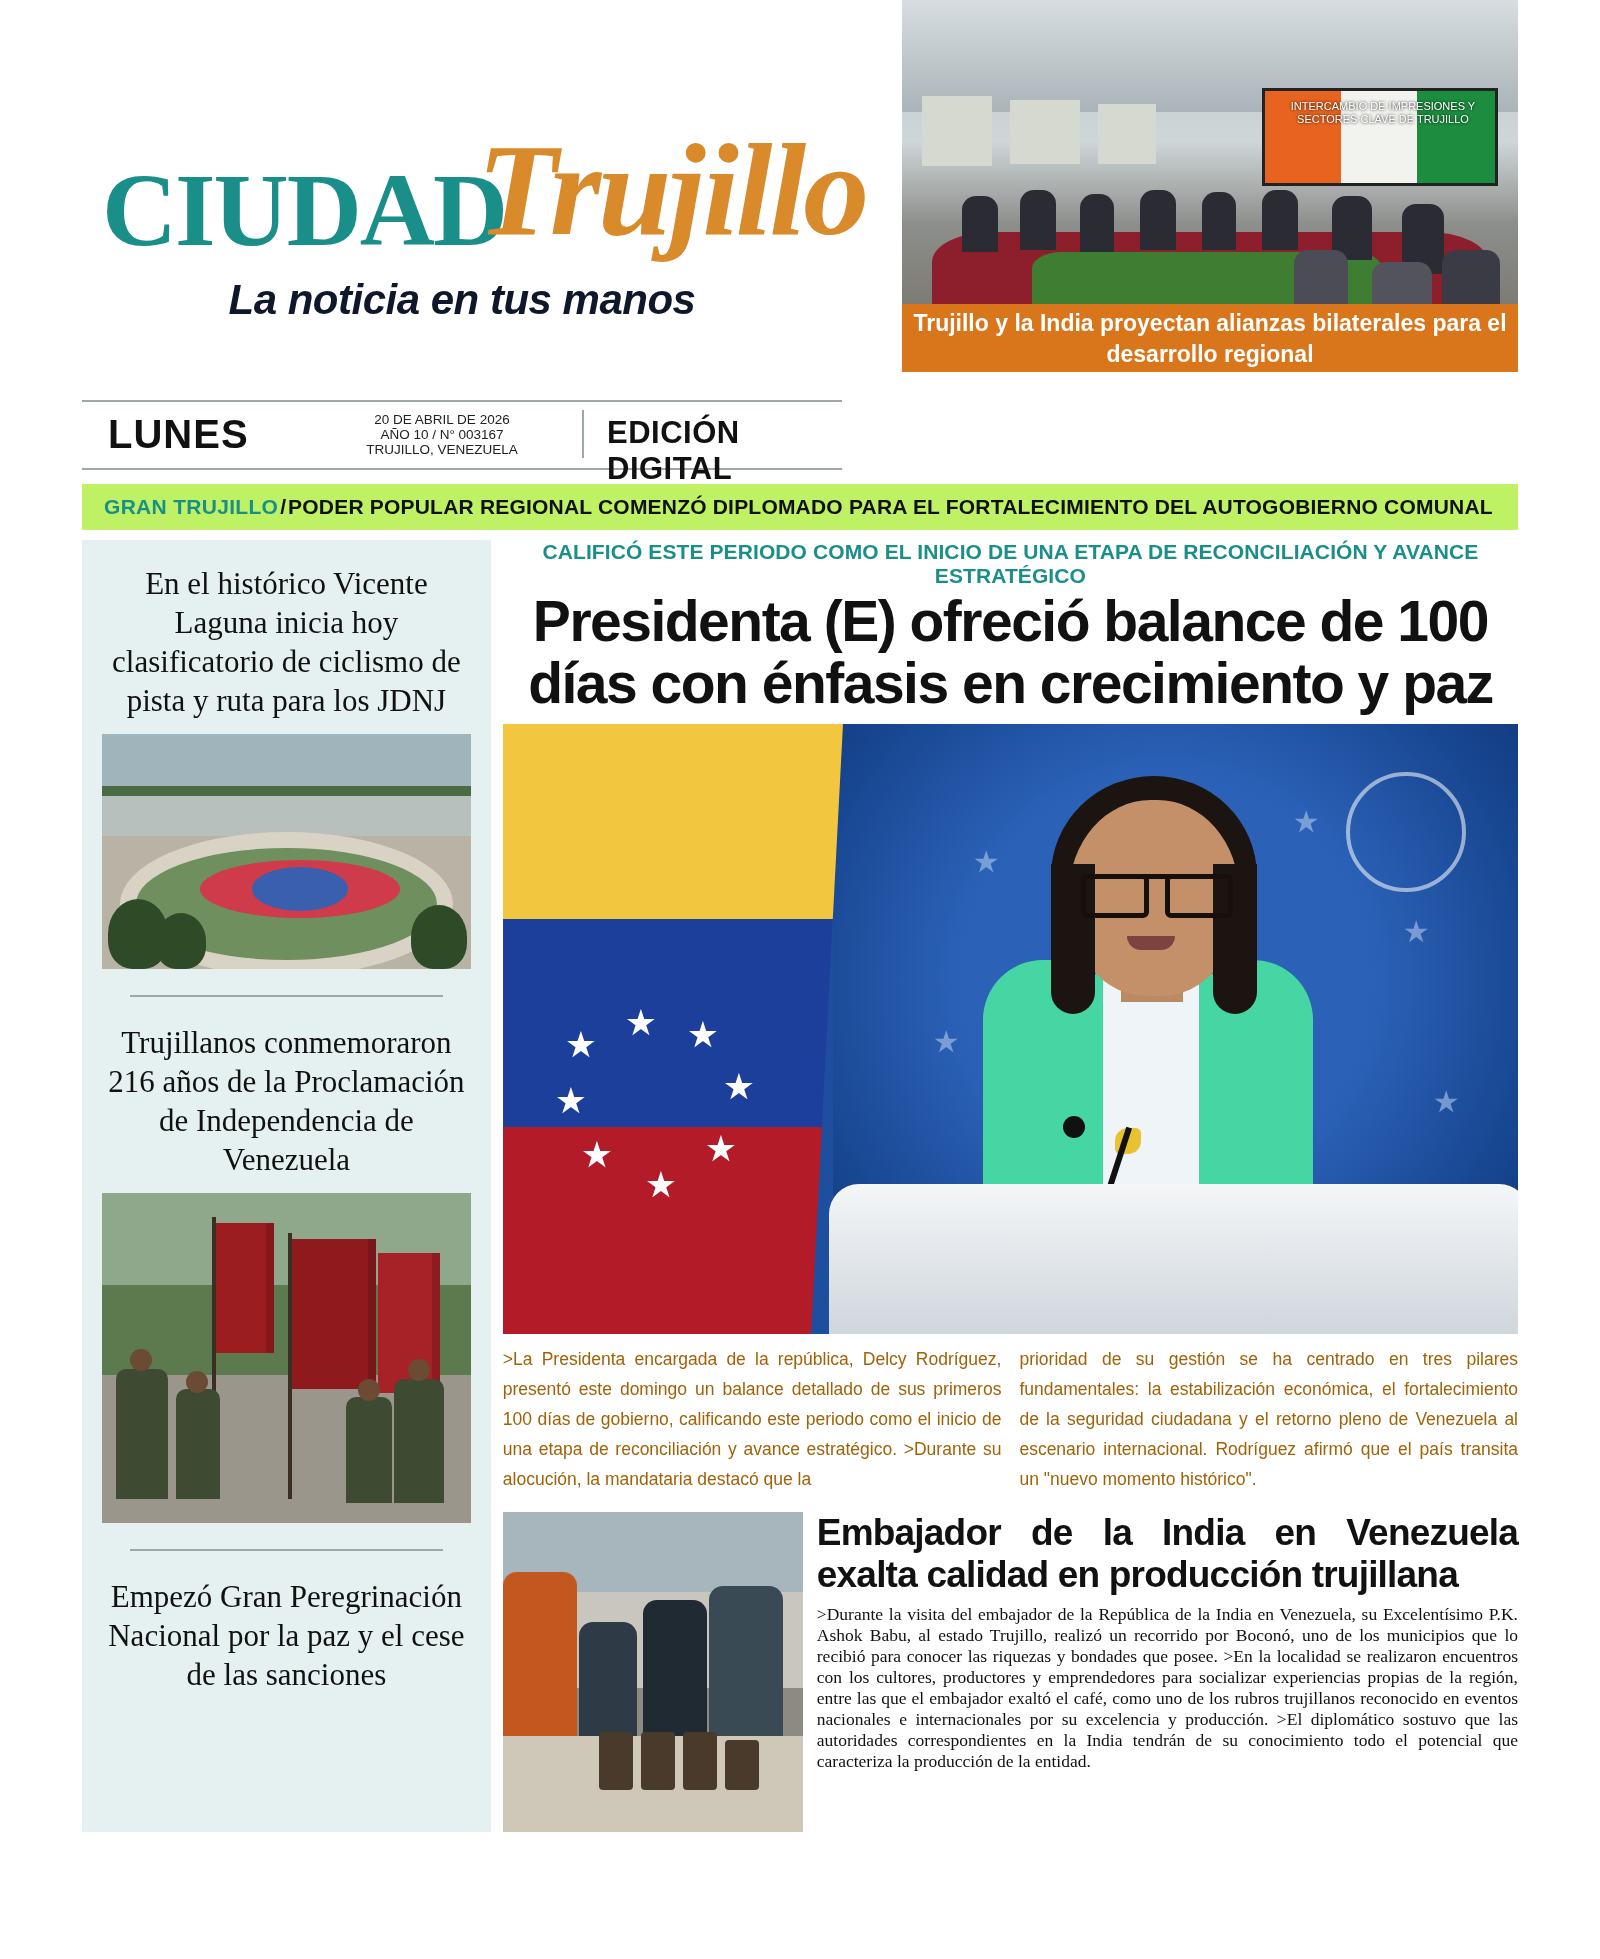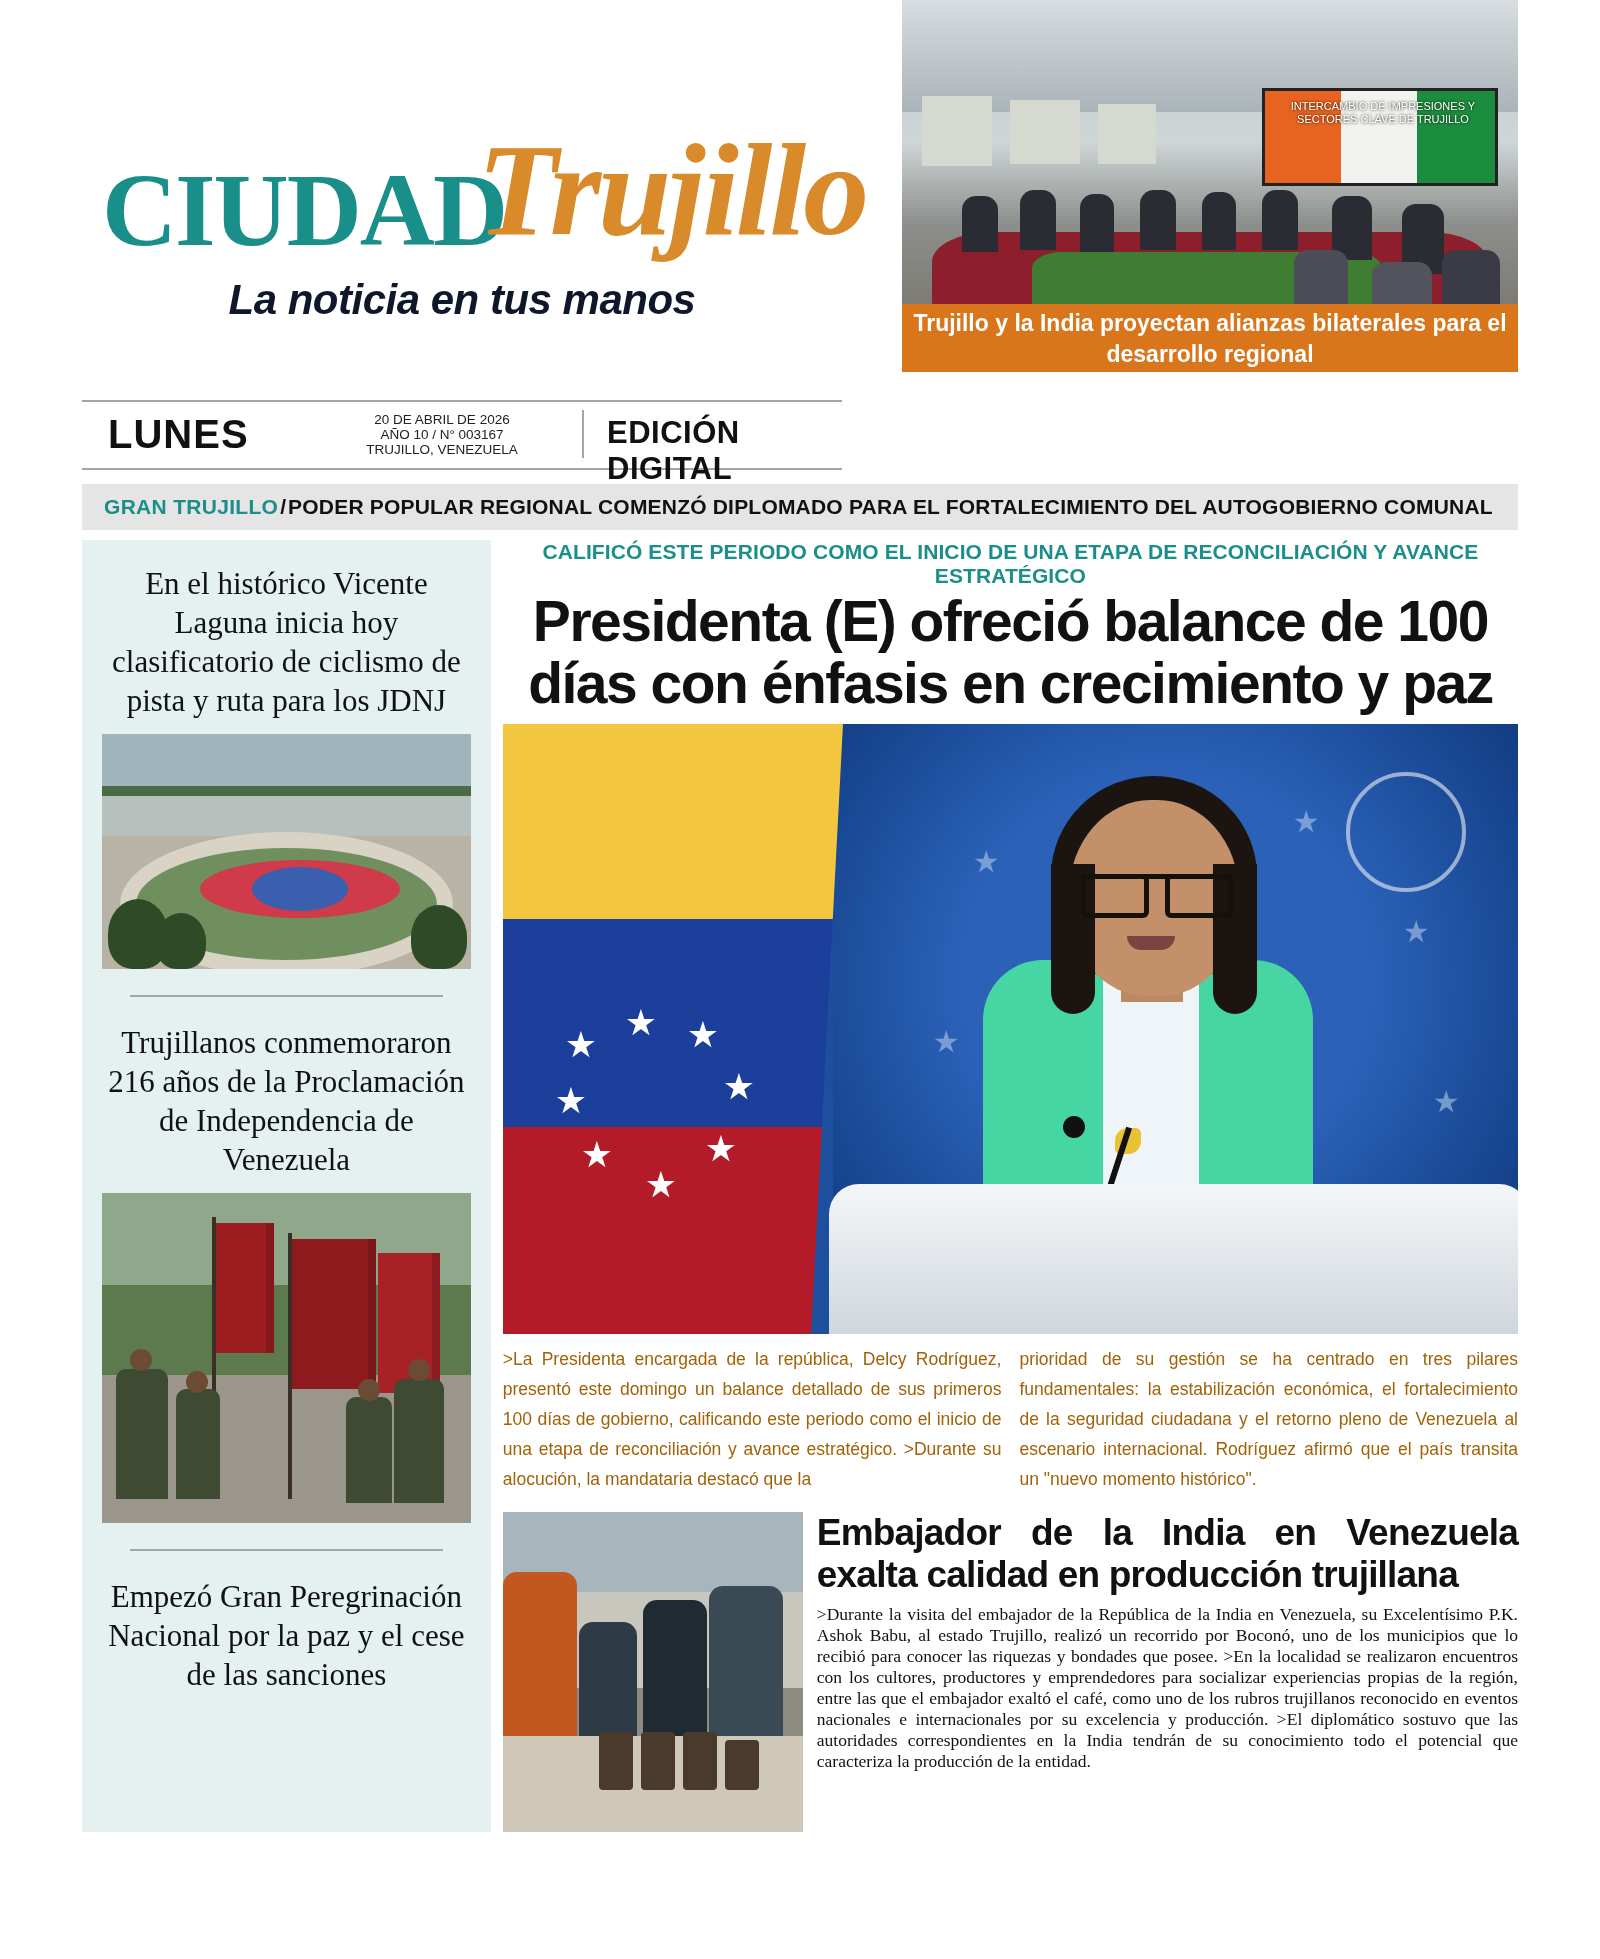--- a/index.html
+++ b/index.html
@@ -145,21 +145,21 @@
     font-size: 31px;
     font-weight: bold;
     color: #111;
     letter-spacing: 0.5px;
   }
 
   
   .strip {
     margin-top: 14px;
     height: 46px;
-    background: #e5e5e5;
+    background: #bef264;
     display: flex;
     align-items: center;
     padding-left: 22px;
     box-sizing: border-box;
   }
   .strip .tag {
     color: #1a8f8a;
     font-weight: bold;
     font-size: 21px;
     letter-spacing: 0.3px;

